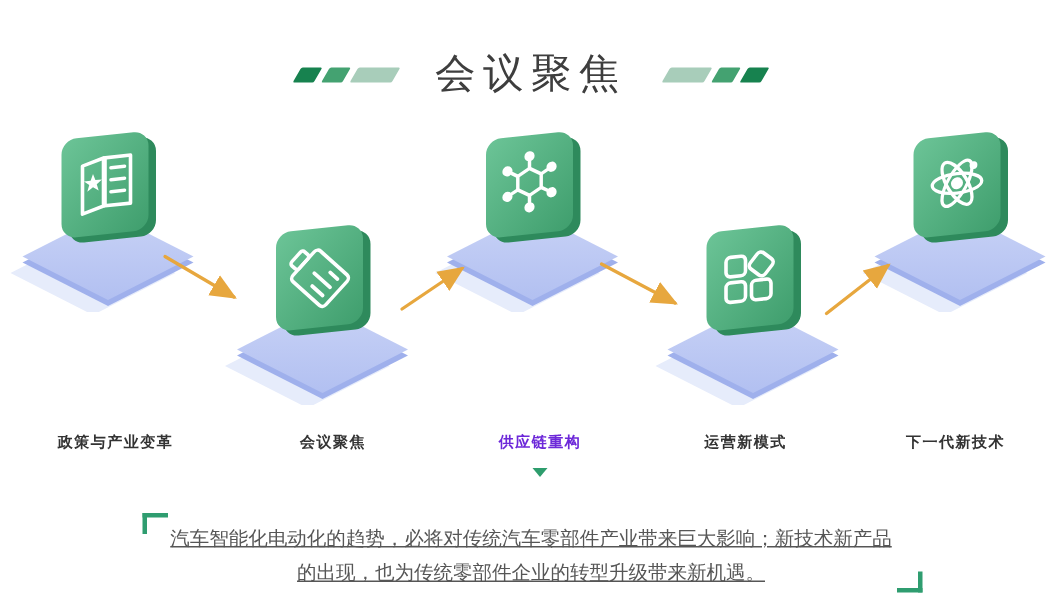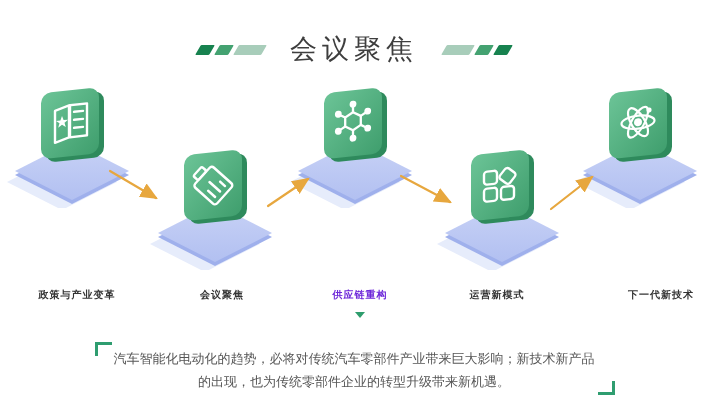--- a/index.html
+++ b/index.html
@@ -35,21 +35,21 @@
   .caret-down{
     position:absolute;top:312px;left:360px;transform:translateX(-50%);
     width:0;height:0;border-left:5px solid transparent;border-right:5px solid transparent;
     border-top:6px solid #2e9d6d;
   }
   
   .quote{
     position:absolute;top:348px;left:50%;transform:translateX(-50%);
     width:486px;font-size:13px;line-height:1.75;color:#565656;text-align:center;
   }
-  .quote p{margin:0;}
+  .quote p{margin:0;text-decoration:underline;}
   .bracket{position:absolute;width:14px;height:11px;}
   .bracket-tl{left:-16px;top:-6px;border-top:3px solid #2f9d70;border-left:3px solid #2f9d70;}
   .bracket-br{right:-18px;bottom:-1px;border-bottom:3px solid #2f9d70;border-right:3px solid #2f9d70;}
 </style>
 </head>
 <body>
 
 <div class="stage">
 
   <div class="header">
@@ -197,21 +197,21 @@
         <line x1="551" y1="209" x2="592" y2="177" marker-end="url(#arrowhead)"></line>
       </g>
     </svg>
   </div>
 
   <div>
     <div class="step-label" style="left:77px">政策与产业变革</div>
     <div class="step-label" style="left:222px">会议聚焦</div>
     <div class="step-label highlight" style="left:360px">供应链重构</div>
     <div class="step-label" style="left:497px">运营新模式</div>
-    <div class="step-label" style="left:661px">下一代新技术</div>
+    <div class="step-label" style="left:637px">下一代新技术</div>
     <div class="caret-down"></div>
   </div>
 
   <div class="quote">
     <span class="bracket bracket-tl"></span>
     <p>汽车智能化电动化的趋势，必将对传统汽车零部件产业带来巨大影响；新技术新产品的出现，也为传统零部件企业的转型升级带来新机遇。</p>
     <span class="bracket bracket-br"></span>
   </div>
 
 </div>

